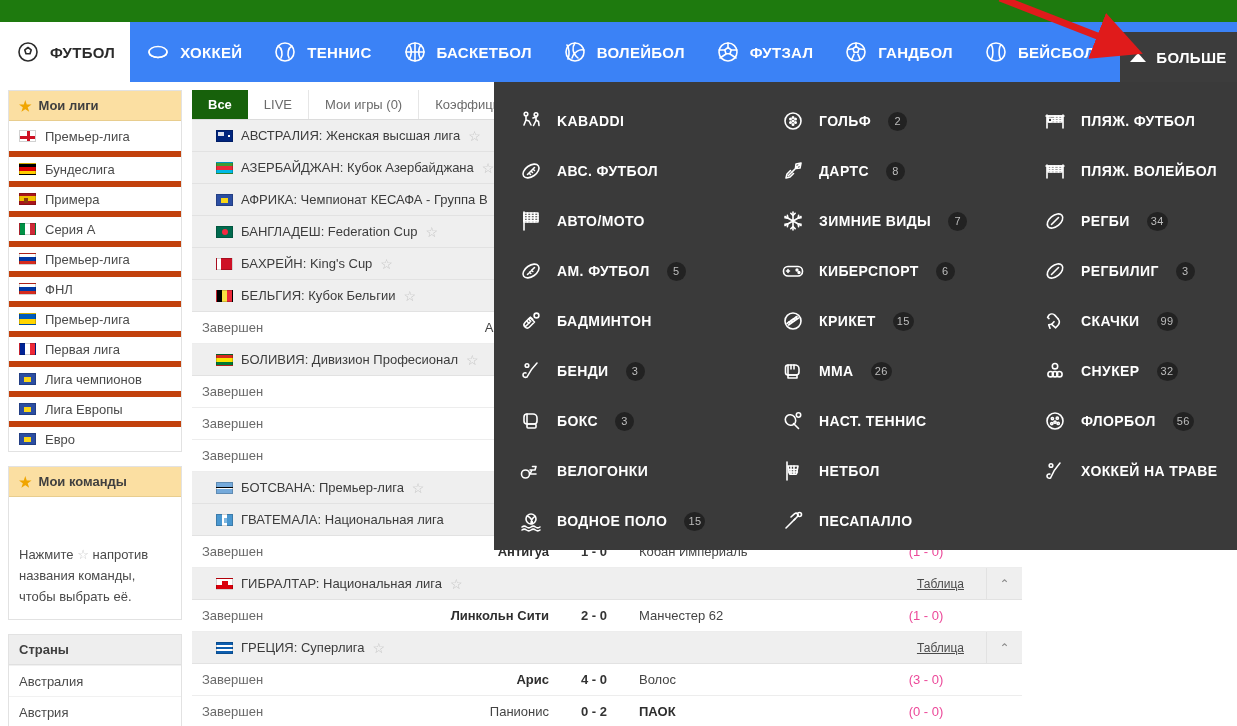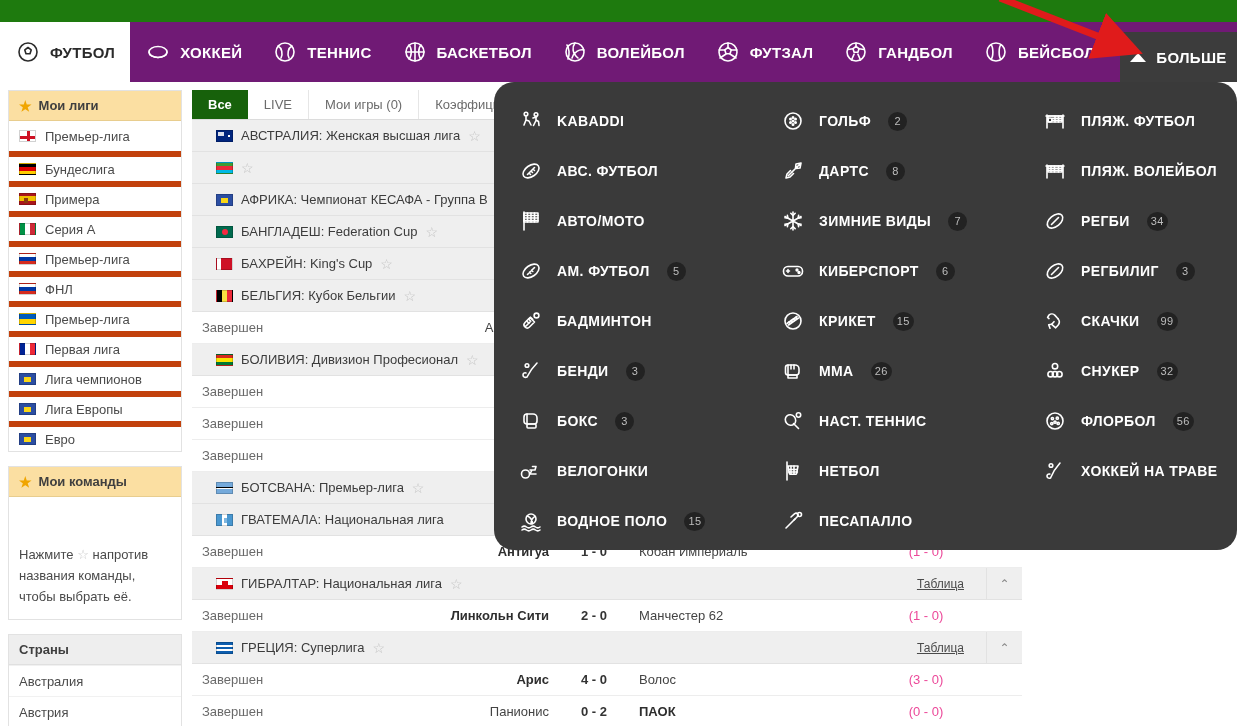--- a/index.html
+++ b/index.html
@@ -9,21 +9,21 @@
     overflow: hidden;
     background: #ffffff;
     font-family: "Liberation Sans", sans-serif;
   }
   #root { position: relative; width: 1237px; height: 726px; overflow: hidden; }
 
   
   .topstrip { position:absolute; left:0; top:0; width:1237px; height:22px; background:#1e7a0e; }
   .navbar {
     position:absolute; left:0; top:22px; width:1237px; height:60px;
-    background:#701a75;
+    background:#3b82f6;
   }
   .navlist { display:flex; align-items:stretch; height:60px; }
   .navitem {
     display:flex; align-items:center; gap:9px;
     padding:0 15px; height:60px;
     color:#ffffff; font-size:15px; font-weight:bold;
     letter-spacing:.3px; white-space:nowrap; cursor:pointer;
   }
   .navitem.active { background:#ffffff; color:#2b2b2b; }
   .navitem .ico { display:flex; align-items:center; justify-content:center; width:26px; height:26px; }
@@ -35,21 +35,20 @@
     display:flex; align-items:center; justify-content:center; gap:10px;
     font-size:15px; font-weight:bold; letter-spacing:.3px; cursor:pointer;
   }
   .caret-up { width:0;height:0;border-left:8px solid transparent;border-right:8px solid transparent;border-bottom:9px solid #fff; }
 
   
   .dropdown {
     position:absolute; left:494px; top:82px; width:743px; height:468px;
     background:#3a3a3a; z-index:50;
     padding:14px 0 0 0;
-    border-radius:20px;
   }
   .dd-cols { display:flex; height:100%; }
   .dd-col { width:262px; padding-left:24px; }
   .dd-col.c3 { width:219px; }
   .dd-item {
     display:flex; align-items:center; gap:13px;
     height:50px; color:#ffffff; cursor:pointer;
     font-size:14px; font-weight:bold; letter-spacing:.4px; white-space:nowrap;
   }
   .dd-item .ico { width:26px; height:26px; display:flex; align-items:center; justify-content:center; flex:0 0 26px; }
@@ -321,20 +320,21 @@
           <span class="flag" style="background:#00247d;">
             <span style="position:absolute;left:1px;top:1px;width:6px;height:4px;background:#fff;opacity:.85"></span>
             <span style="position:absolute;left:11px;top:4px;width:2px;height:2px;background:#fff"></span>
           </span>
           <span class="lname">АВСТРАЛИЯ: Женская высшая лига</span>
           <span class="ostar">☆</span>
           <span class="spacer"></span>
         </div>
         <div class="league-hdr">
           <span class="flag" style="background:linear-gradient(#3f9c35 33%,#ed2939 33%,#ed2939 66%,#00b9e4 66%);"></span>
+          <span class="lname">АЗЕРБАЙДЖАН: Кубок Азербайджана</span>
           <span class="ostar">☆</span>
           <span class="spacer"></span>
         </div>
         <div class="league-hdr">
           <span class="flag" style="background:#2b4ea2;">
             <span style="position:absolute;left:4px;top:3px;width:7px;height:5px;background:#f9d616"></span>
           </span>
           <span class="lname">АФРИКА: Чемпионат КЕСАФА - Группа B</span>
           <span class="ostar">☆</span>
           <span class="spacer"></span>

